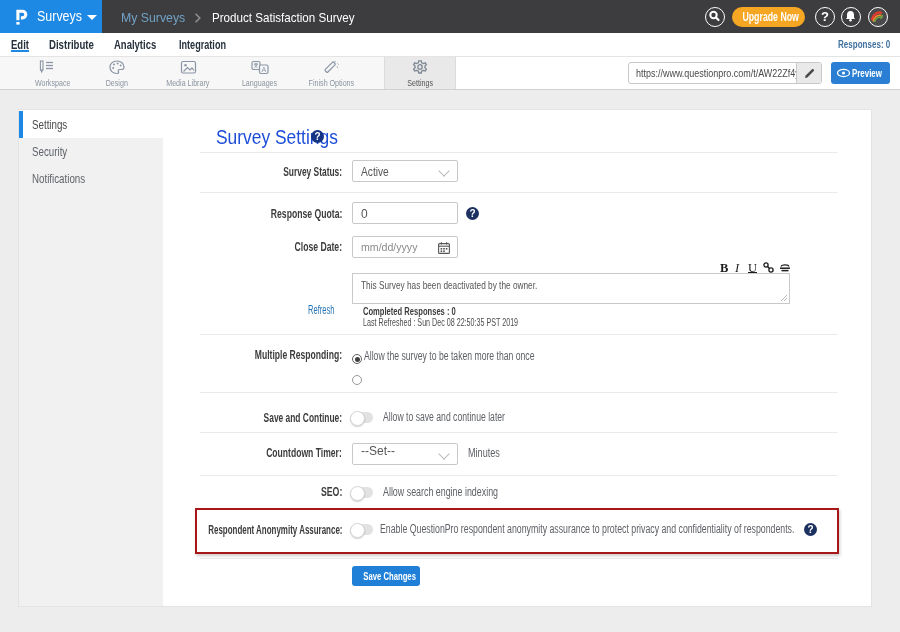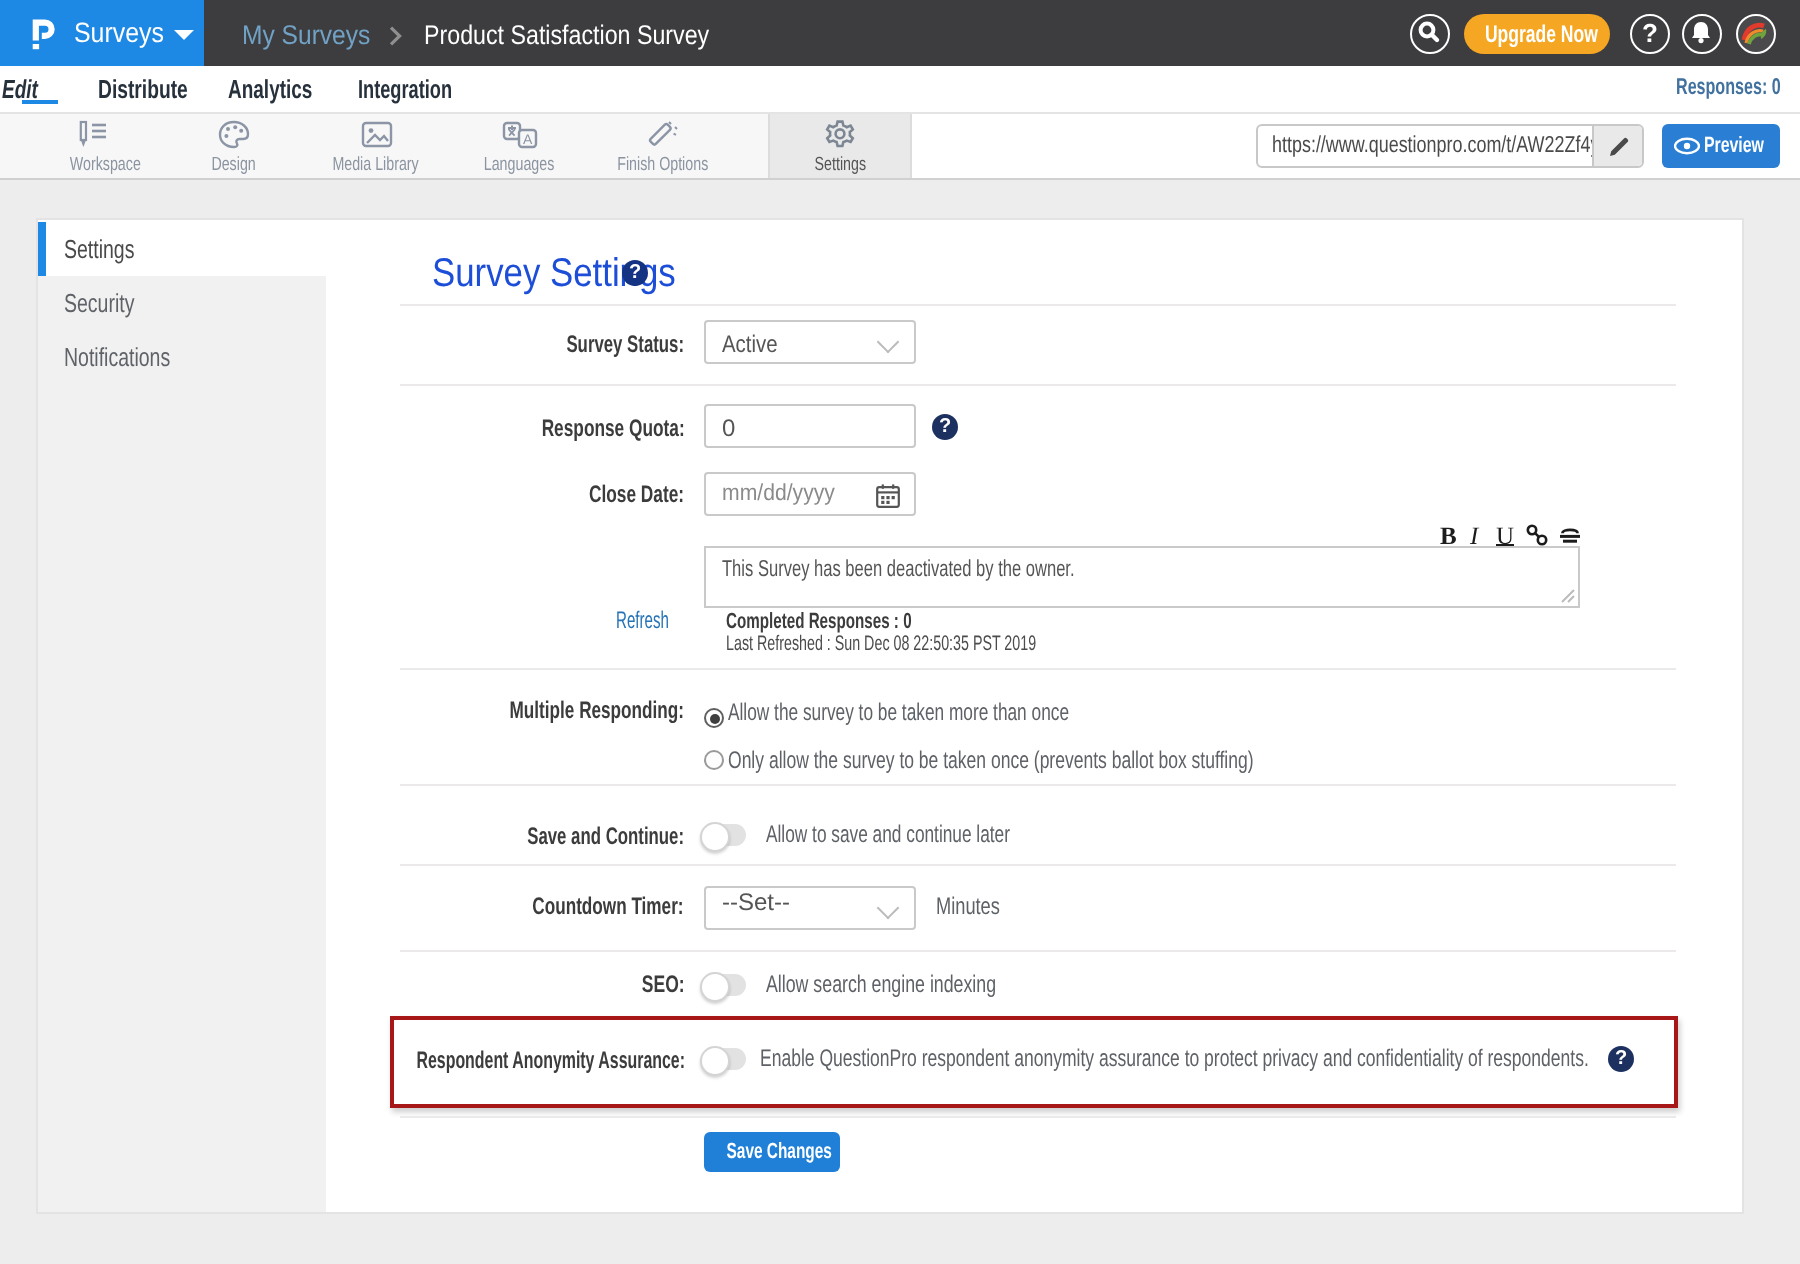--- a/index.html
+++ b/index.html
@@ -82,21 +82,21 @@
 <div class="hicon" style="left:868px; background:#4a4a4c; overflow:hidden;">
   <svg width="17" height="17" viewBox="0 0 17 17" style="position:absolute;left:0;top:0;">
     <path d="M3,12 C4,6 9,3.5 13,5" fill="none" stroke="#e23b2e" stroke-width="2.4"></path>
     <path d="M4,13.5 C5,9 9,6.5 12.5,7.5" fill="none" stroke="#f1892d" stroke-width="1.6"></path>
     <path d="M5.5,14 C6.5,10.5 9.5,8.8 12,9.3" fill="none" stroke="#71a33c" stroke-width="1.8"></path>
     <path d="M11.5,11.5 C13.5,10.5 14.5,8.5 14,6.5 C12.5,7 11,9 11.5,11.5" fill="#71a33c"></path>
   </svg>
 </div>
 
 <div id="tabbar">
-  <span class="ttab" style="left:1px;font-style:italic;"><span class="sx" style="transform:scaleX(0.73);">Edit</span></span>
+  <span class="ttab" style="left:11px;"><span class="sx" style="transform:scaleX(0.73);">Edit</span></span>
   <div class="abs" style="left:11px; top:17px; width:18px; height:2px; background:#1e88e5;"></div>
   <span class="ttab" style="left:49px;"><span class="sx" style="transform:scaleX(0.74);">Distribute</span></span>
   <span class="ttab" style="left:114px;"><span class="sx" style="transform:scaleX(0.73);">Analytics</span></span>
   <span class="ttab" style="left:179px;"><span class="sx" style="transform:scaleX(0.70);">Integration</span></span>
   <span class="ttab" style="left:838px; top:5px; font-size:11.5px; color:#40719f;"><span class="sx" style="transform:scaleX(0.70);">Responses: 0</span></span>
 </div>
 
 <div id="toolbar">
   <div id="toolgray"></div>
   <div id="settingstab"></div>
@@ -249,21 +249,20 @@
   <div class="abs" style="left:344px; top:206px; font-size:10.5px; color:#4c4c4c;"><span class="sx" style="transform:scaleX(0.68);">Last Refreshed : Sun Dec 08 22:50:35 PST 2019</span></div>
 
   <div class="sep" style="top:224px;"></div>
 
   <label class="f" style="top:238px;"><span style="transform:scaleX(0.715);">Multiple Responding:</span></label>
   <div class="radio" style="top:244px; background:#fff; border-color:#606060;">
       <span style="position:absolute;left:1.5px;top:1.5px;width:5px;height:5px;border-radius:50%;background:#3f3f3f;"></span>
     </div>
   <span class="ftxt" style="left:345px; top:239px;"><span style="transform:scaleX(0.72);">Allow the survey to be taken more than once</span></span>
   <div class="radio" style="top:265px;"></div>
-  <span class="ftxt" style="left:345px; top:263px;"><span style="transform:scaleX(0.73);">Only allow the survey to be taken once (prevents ballot box stuffing)</span></span>
 
   <div class="sep" style="top:282px;"></div>
 
   <label class="f" style="top:301px;"><span style="transform:scaleX(0.70);">Save and Continue:</span></label>
   <div class="toggle" style="top:302px;"></div>
   <span class="ftxt" style="left:364px; top:300px;"><span style="transform:scaleX(0.72);">Allow to save and continue later</span></span>
 
   <div class="sep" style="top:322px;"></div>
 
   <label class="f" style="top:336px;"><span style="transform:scaleX(0.715);">Countdown Timer:</span></label>

